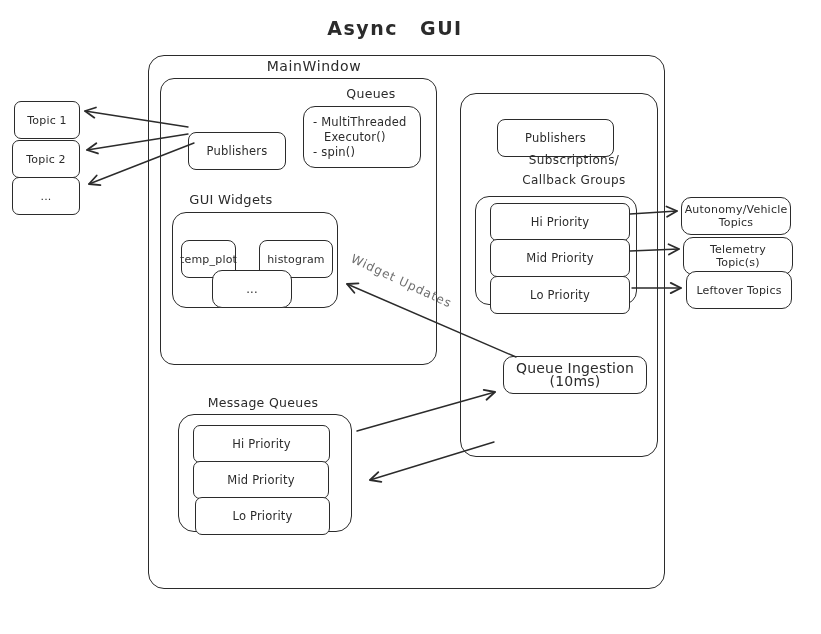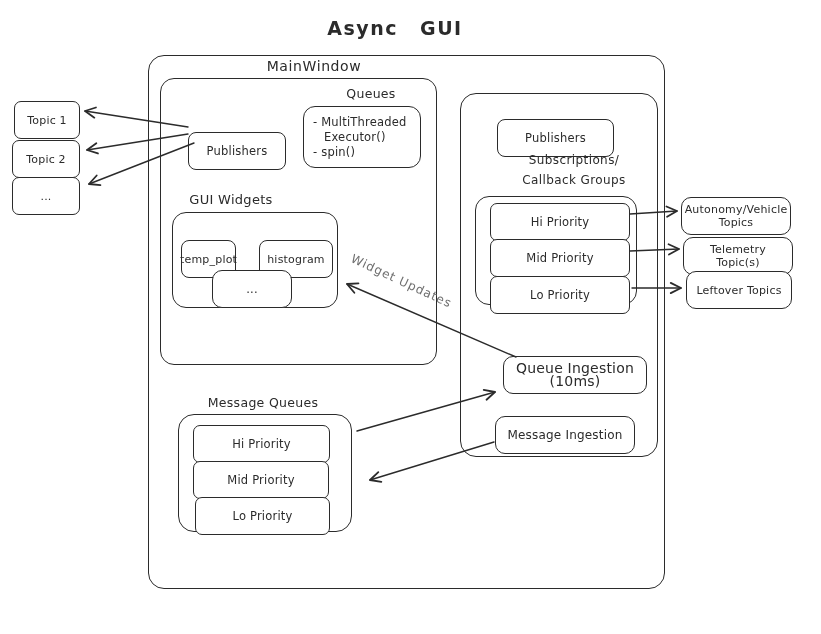--- a/index.html
+++ b/index.html
@@ -109,23 +109,20 @@
   <div class="box node r7" style="left:490px;top:239px;width:140px;height:23px;">
     <span>Mid Priority</span>
   </div>
   <div class="box node r7" style="left:490px;top:276px;width:140px;height:23px;">
     <span>Lo Priority</span>
   </div>
 
   <div class="box node r10" style="left:503px;top:356px;width:144px;height:34px;font-size:14px;">
     <span>Queue Ingestion (10ms)</span>
   </div>
-  <div class="box node r10" style="left:495px;top:416px;width:140px;height:33px;font-size:12px;">
-    <span>Message Ingestion</span>
-  </div>
 
   <div class="box node r10" style="left:681px;top:197px;width:110px;height:36px;font-size:11px;">
     <span>Autonomy/Vehicle Topics</span>
   </div>
   <div class="box node r10" style="left:683px;top:237px;width:110px;height:28px;font-size:11px;">
     <span>Telemetry Topic(s)</span>
   </div>
   <div class="box node r10" style="left:686px;top:271px;width:106px;height:32px;font-size:11px;">
     <span>Leftover Topics</span>
   </div>

